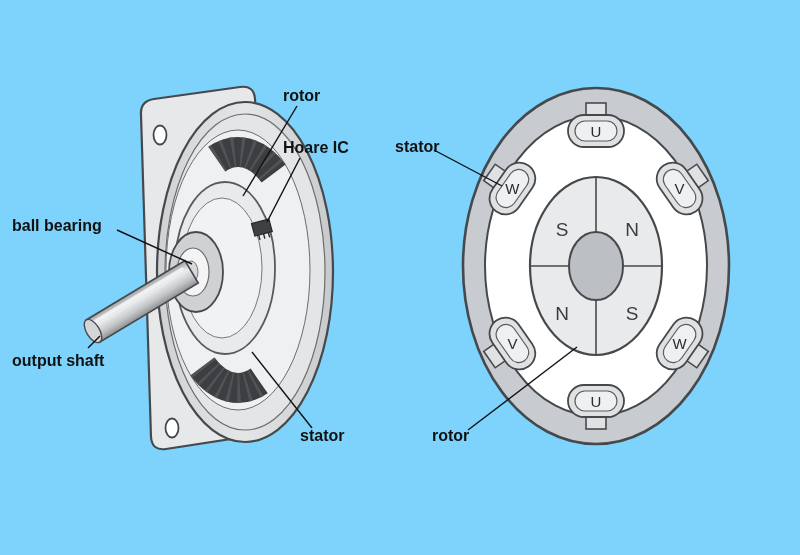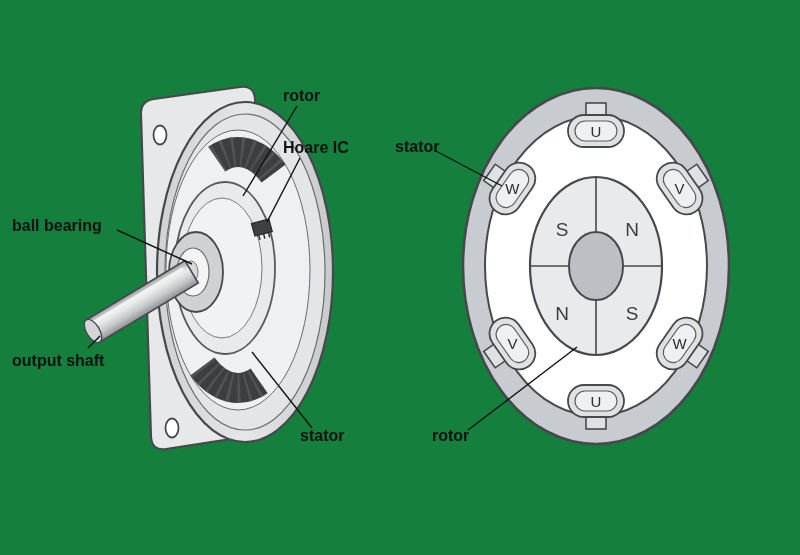--- a/index.html
+++ b/index.html
@@ -1,19 +1,19 @@
 <!DOCTYPE html>
 <html><head>
 <meta charset="utf-8">
 <style>
   html,body{margin:0;padding:0;background:#ffffff;}
   .canvas{
     position:relative;
     width:800px;height:555px;
-    background:#15803d;
+    background:#7dd3fc;
     font-family:"Liberation Sans", sans-serif;
     overflow:hidden;
   }
   svg{display:block;}
   text.callout{
     font:700 16px "Liberation Sans", sans-serif;
     fill:#111111;
   }
   text.coil-letter{
     font:400 15px "Liberation Sans", sans-serif;

